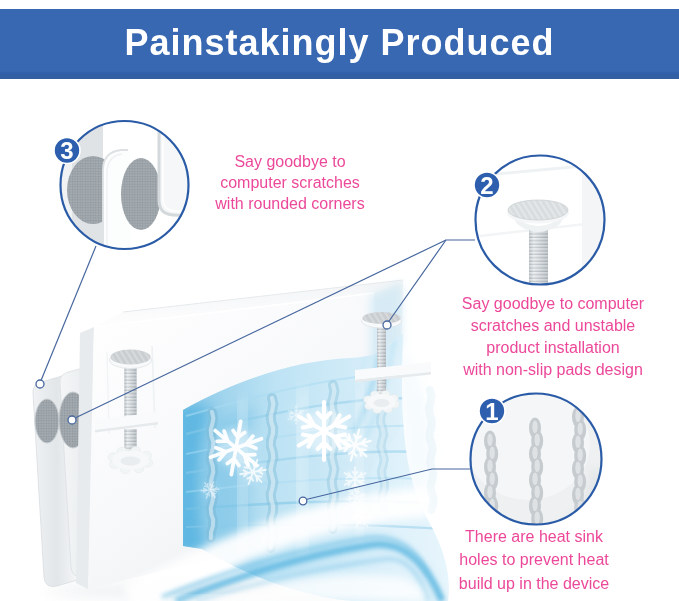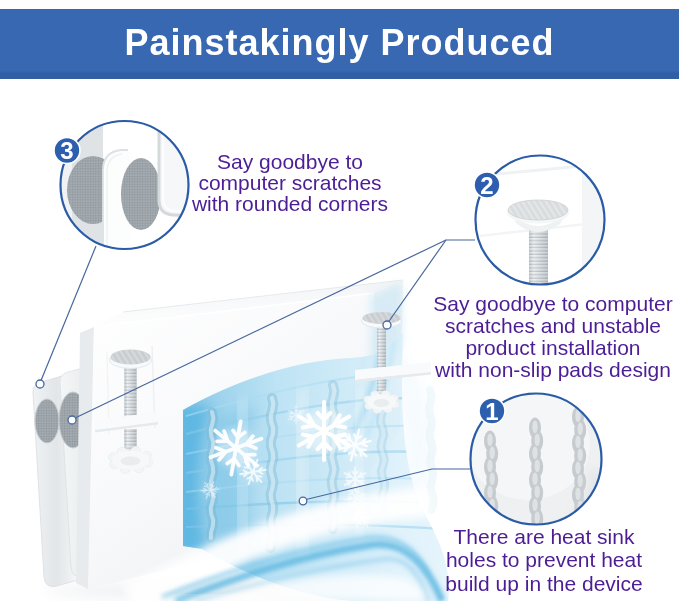--- a/index.html
+++ b/index.html
@@ -2,24 +2,24 @@
 <html><head><meta charset="utf-8">
 <style>
  html,body { margin:0; padding:0; }
  body { width:679px; height:601px; position:relative; background:#ffffff;
         font-family:"Liberation Sans", sans-serif; overflow:hidden; }
  .hdr { position:absolute; left:0; top:0; width:679px; height:70px;
         background:linear-gradient(#3868b2 0 88%, #305ea8 92%, #335f9e 100%);
         display:flex; align-items:center; justify-content:center;margin-top:9px; }
  .hdr span { color:#ffffff; font-size:36px; font-weight:bold; letter-spacing:1px;
         position:relative; top:-1px; }
- .blk { position:absolute; text-align:center; color:#4c1d95; font-size:21px; }
+ .blk { position:absolute; text-align:center; color:#ec4899; font-size:16px; }
  .ba { left:182px; top:151px; width:216px; line-height:21px; }
  .bb { left:428px; top:293px; width:250px; line-height:22px; }
- .bc { left:434px; top:525px; width:220px; line-height:23.4px; }
+ .bc { left:424px; top:525px; width:220px; line-height:23.4px; }
 </style></head>
 <body>
 <svg width="679" height="601" viewBox="0 0 679 601" style="position:absolute;left:0;top:0">
 
 <defs>
  <linearGradient id="fin1g" x1="0" y1="0" x2="1" y2="0">
    <stop offset="0" stop-color="#f0f2f4"></stop>
         <stop offset="0.45" stop-color="#e2e6e8"></stop>
    <stop offset="1" stop-color="#fbfcfd"></stop>
  </linearGradient>

